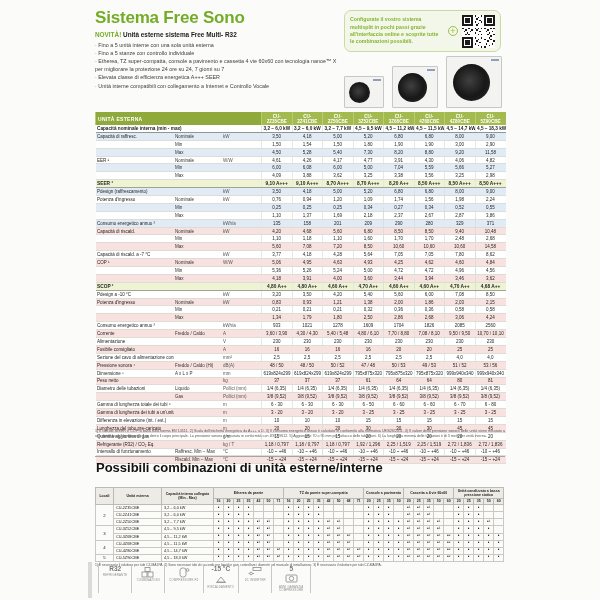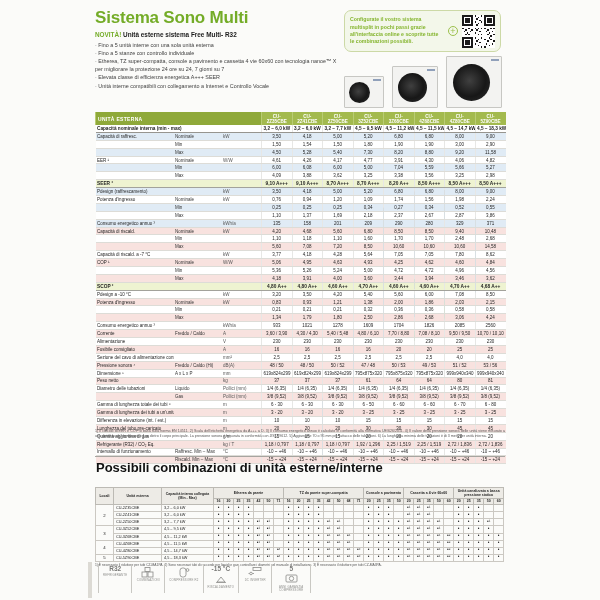--- a/index.html
+++ b/index.html
@@ -75,21 +75,21 @@
 
 <div class="page">
 
   <svg class="watermark" width="240" height="320" viewBox="0 0 240 320">
     <circle cx="160" cy="105" r="52" fill="none" stroke="#d9e8f3" stroke-width="22"></circle>
     <path d="M30 310 L150 40 L185 40 L65 310 Z" fill="#dde9f4"></path>
     <circle cx="150" cy="160" r="26" fill="none" stroke="#dcead8" stroke-width="10"></circle>
   </svg>
 
   <div class="header-left">
-    <h1 class="title">Sistema Sono Multi</h1>
+    <h1 class="title">Sistema Free Sono</h1>
     <div class="novita">
       <span class="nl">NOVITÀ!</span>
       <span class="nt">Unità esterne sistema Free Multi- R32</span>
     </div>
     <ul class="features">
         <li>Fino a 5 unità interne con una sola unità esterna</li>
         <li>Fino a 5 stanze con controllo individuale</li>
         <li>Etherea, TZ super-compatta, console a pavimento e cassetta 4 vie 60x60 con tecnologia nanoe™ X per migliorare la protezione 24 ore su 24, 7 giorni su 7</li>
         <li>Elevata classe di efficienza energetica A+++ SEER</li>
         <li>Unità interne compatibili con collegamento a Internet e Controllo Vocale</li>

